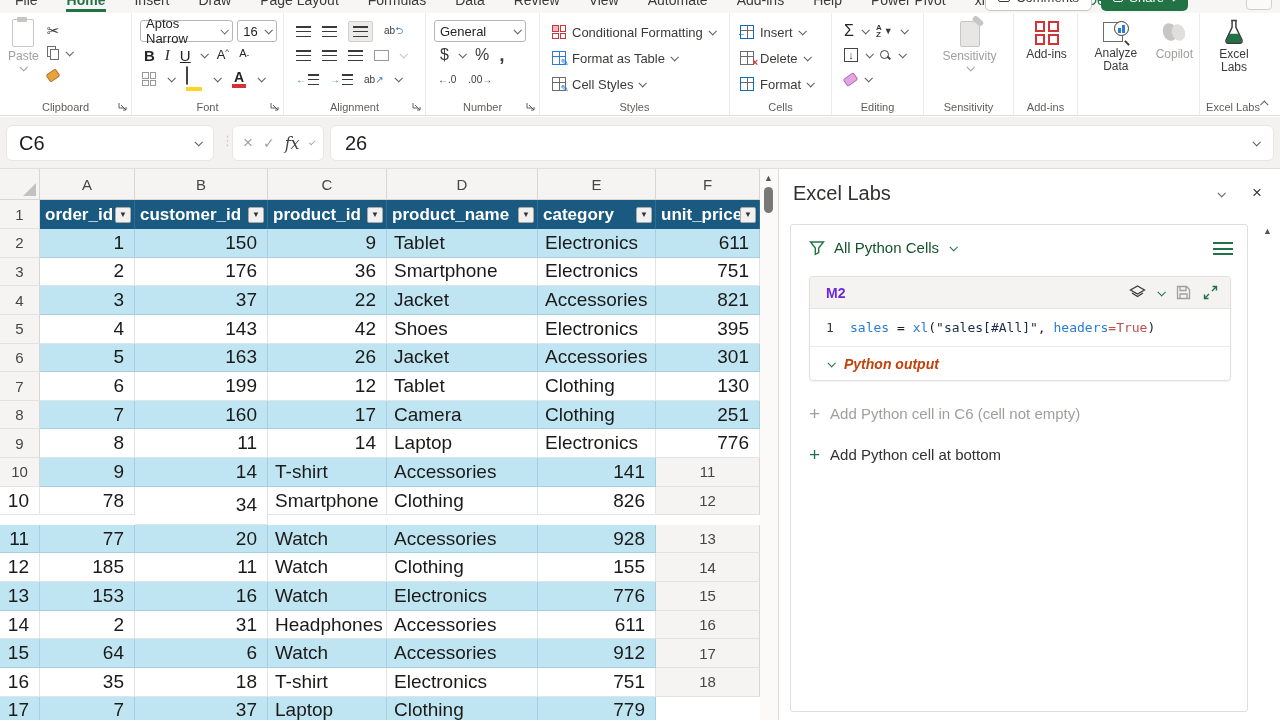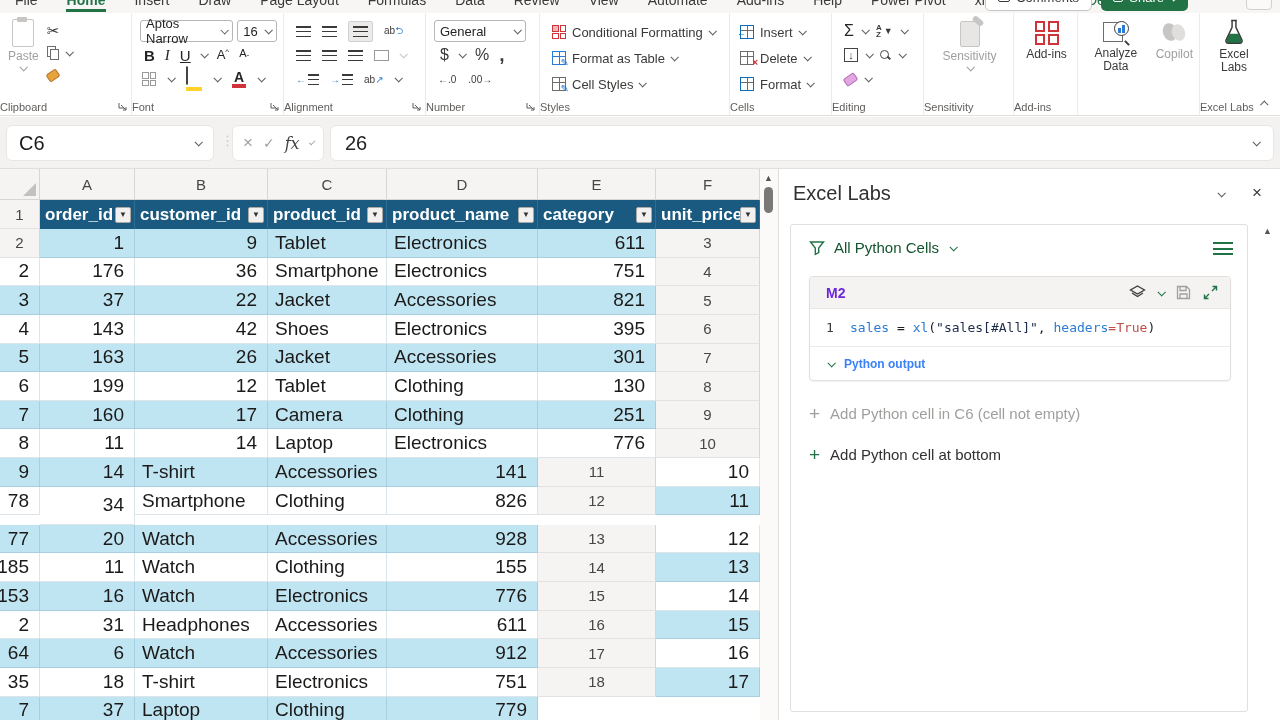--- a/index.html
+++ b/index.html
@@ -23,21 +23,21 @@
   .pillbtn { position:absolute; top:-16px; height:27px; border-radius:5px; font-size:13px; display:flex; align-items:center; gap:6px; padding:0 12px; }
   .comments { right:188px; border:1px solid #C8C6C4; background:#fff; color:#3B3A39; }
   .share { right:92px; background:#217346; color:#fff; }
   .miniright { position:absolute; right:8px; top:-14px; width:26px; height:24px; border:1px solid #D2D0CE; border-radius:4px; background:#FBFAF9;}
   .cmt-ico { width:12px; height:9px; border:1.4px solid #3B3A39; border-radius:2px; position:relative;}
   .shr-ico { width:10px; height:9px; border:1.4px solid #fff; border-radius:2px; position:relative;}
 
   
   .ribbon { position:absolute; left:0; top:13px; width:1280px; height:103px; background:#fff; border-bottom:1px solid #E1DFDD; display:flex; }
   .rgroup { position:relative; height:100%; border-right:1px solid #EDEBE9; padding:6px 6px 16px 8px; flex:none; }
-  .rlabel { position:absolute; bottom:2px; left:0; right:0; font-size:11px; color:#605E5C; }
+  .rlabel { position:absolute; bottom:2px; left:0; right:0; text-align:center; font-size:11px; color:#605E5C; }
   .launcher { position:absolute; bottom:4px; right:4px; width:9px; height:9px; color:#605E5C; }
   .launcher svg { display:block; }
   .rrow { display:flex; align-items:center; gap:7px; height:24px; }
   .rcol3 { display:flex; flex-direction:column; justify-content:flex-start; gap:2px; }
   .ribbon .dd { color:#605E5C; }
   .combo { height:22px; border:1px solid #B8B6B4; border-radius:3px; background:#fff; display:flex; align-items:center; justify-content:space-between; font-size:13px; color:#252423; padding:0 5px; }
   .bigbtn { display:flex; flex-direction:column; align-items:center; font-size:12px; color:#3B3A39; gap:2px; }
   .bigbtn.disabled { color:#A19F9D; }
   .stripes { width:15px; height:11px; background:repeating-linear-gradient(#3B3A39 0 1.6px, transparent 1.6px 4.8px); }
   .selbox { background:#EDEBE9; border:1px solid #D2D0CE; border-radius:2px; padding:4px 4px; display:inline-flex;}
@@ -121,21 +121,21 @@
   .cellcard { margin:20px 16px 0 18px; border:1px solid #E1DFDD; border-radius:4px; box-shadow:0 1px 2px rgba(0,0,0,0.06); }
   .cellcard-head { height:32px; background:#F5F3F2; border-bottom:1px solid #E8E6E4; border-radius:4px 4px 0 0; display:flex; align-items:center; padding:0 12px 0 16px; }
   .cellname { font-size:14px; font-weight:bold; color:#6d28d9; }
   .card-icons { margin-left:auto; display:flex; align-items:center; gap:12px; }
   .card-icons .chev { color:#217346; }
   .coderow { display:flex; align-items:center; height:37px; background:#fff; font-family:"DejaVu Sans Mono", monospace; font-size:13px; }
   .lineno { width:40px; text-align:center; color:#3B3A39; }
   .tok-name { color:#2B7CD3; } .tok-plain{ color:#1F1F1F; } .tok-string{ color:#1C2B4A;} .tok-param{ color:#2B7CD3;} .tok-keyword{ color:#C0504D;}
   .outrow { height:34px; border-top:1px solid #EDEBE9; display:flex; align-items:center; gap:10px; padding-left:18px; border-radius:0 0 4px 4px;}
   .outrow .chev { color:#217346; }
-  .outlabel { font-size:12px; font-weight:bold; color:#3b82f6; }
+  .outlabel { font-size:14px; font-weight:bold; color:#c2410c;font-style:italic; }
   .addrow { display:flex; align-items:center; gap:10px; margin:24px 0 0 18px; font-size:15px; }
   .addrow .plus { font-size:19px; line-height:14px; }
   .addrow.gray, .addrow.gray .plus { color:#A19F9D; }
   .addrow.dark { color:#323130; } .addrow.dark .plus { color:#217346; }
 </style>
 </head>
 <body>
 
 <div id="app">
 
@@ -493,20 +493,21 @@
         <div class="hcell" style="height: 29px;">
           <span>category</span>
           <span class="filterbtn">▼</span>
         </div>
         <div class="hcell" style="height: 29px;">
           <span>unit_price</span>
           <span class="filterbtn">▼</span>
         </div>
         <div class="rh" style="height: 28.65px;">2</div>
         <div class="dcell num blue" style="height: 28.65px;">1</div>
+        <div class="dcell num blue" style="height: 28.65px;">150</div>
         <div class="dcell num blue" style="height: 28.65px;">9</div>
         <div class="dcell txt blue" style="height: 28.65px;">Tablet</div>
         <div class="dcell txt blue" style="height: 28.65px;">Electronics</div>
         <div class="dcell num blue" style="height: 28.65px;">611</div>
         <div class="rh" style="height: 28.65px;">3</div>
         <div class="dcell num" style="height: 28.65px;">2</div>
         <div class="dcell num" style="height: 28.65px;">176</div>
         <div class="dcell num" style="height: 28.65px;">36</div>
         <div class="dcell txt" style="height: 28.65px;">Smartphone</div>
         <div class="dcell txt" style="height: 28.65px;">Electronics</div>

